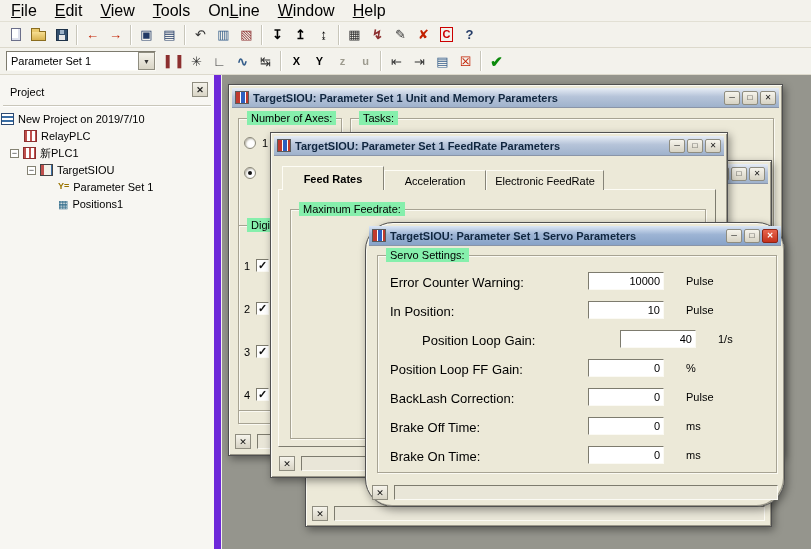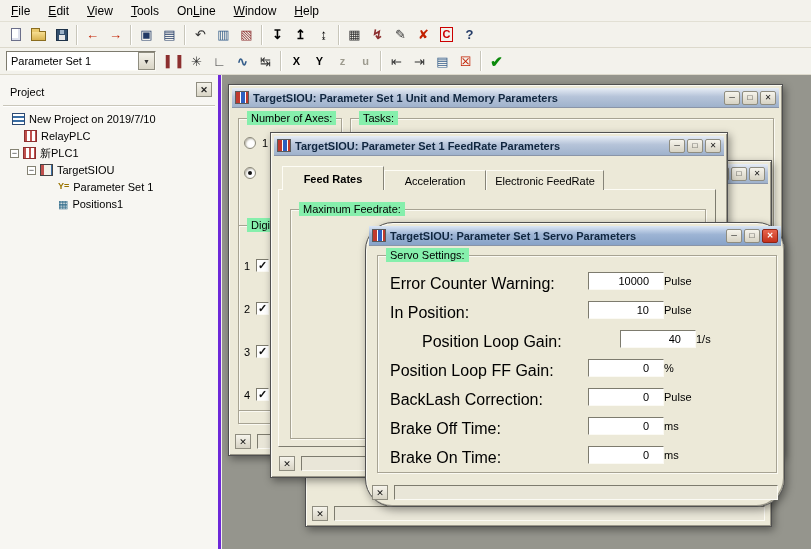--- a/index.html
+++ b/index.html
@@ -3,21 +3,21 @@
 <meta charset="utf-8">
 <style>
   html,body{margin:0;padding:0;background:#666;}
   *{box-sizing:border-box;}
   #screen{position:relative;width:811px;height:549px;overflow:hidden;
     background:#f3f2ec;font-family:"Liberation Sans",sans-serif;color:#000;}
 
   
   #menubar{position:absolute;top:0;left:0;right:0;height:22px;display:flex;align-items:center;
     padding-left:2px;background:#f3f2ec;border-bottom:1px solid #e2e0d4;}
-  .mi{padding:3px 9px;font-size:12px;cursor:default;white-space:nowrap;}
+  .mi{padding:3px 9px;font-size:16px;cursor:default;white-space:nowrap;}
   .mi u{text-decoration:underline;}
   .tb{position:absolute;left:0;right:0;display:flex;align-items:center;padding-left:4px;
     background:#f3f2ec;border-bottom:1px solid #dcd9cc;}
   #toolbar1{top:22px;height:26px;}
   #toolbar2{top:48px;height:27px;}
   .tbtn{width:23px;height:22px;display:flex;align-items:center;justify-content:center;flex:0 0 auto;}
   .tsep{width:2px;height:20px;border-left:1px solid #c8c6ba;border-right:1px solid #fff;margin:0 3px;flex:0 0 auto;}
   .g{font-size:13px;line-height:1;}
   .g.sm{font-size:11px;} .g.lg{font-size:15px;}
   .b{font-weight:bold;}
@@ -31,21 +31,21 @@
   .ico-floppy{width:12px;height:12px;background:#34506e;border:1px solid #1d3148;position:relative;}
   .ico-floppy::before{content:"";position:absolute;left:2px;bottom:0;width:6px;height:5px;background:#e8e8e8;}
   .ico-floppy::after{content:"";position:absolute;left:3px;top:0;width:4px;height:4px;background:#9fb3c8;}
   .combo{display:flex;align-items:center;width:150px;height:20px;background:#fff;margin:0 6px 0 2px;
     border:1px solid;border-color:#7d7b6e #fbfaf4 #fbfaf4 #7d7b6e;flex:0 0 auto;}
   .combo-text{flex:1;font-size:11px;padding:0 4px;white-space:nowrap;overflow:hidden;}
   .combo-btn{width:17px;height:18px;background:linear-gradient(#f4f2ea,#d9d5c6);border:1px solid #8f8d80;
     display:flex;align-items:center;justify-content:center;font-size:7px;color:#333;}
 
   
-  #panel{position:absolute;top:75px;left:0;width:221px;bottom:0;background:#f7f6f2;border-right:3px solid #6d28d9;}
+  #panel{position:absolute;top:75px;left:0;width:221px;bottom:0;background:#f7f6f2;border-right:7px solid #6d28d9;}
   .phead-title{position:absolute;top:11px;left:10px;font-size:11px;}
   .panel-x{position:absolute;top:7px;right:6px;width:16px;height:15px;background:linear-gradient(#f4f2ea,#d9d5c6);
     border:1px solid #8f8d80;display:flex;align-items:center;justify-content:center;font-size:9px;font-weight:bold;color:#222;}
   .pdiv{position:absolute;top:30px;left:3px;right:3px;border-top:1px solid #c9c6ba;border-bottom:1px solid #fff;}
   .trow{position:absolute;height:16px;display:flex;align-items:center;gap:4px;font-size:11px;white-space:nowrap;left:0;right:2px;}
   .exp{width:9px;height:9px;border:1px solid #848273;background:#fff;display:flex;align-items:center;
     justify-content:center;font-size:9px;line-height:7px;color:#333;flex:0 0 auto;}
   .ti{width:13px;height:12px;flex:0 0 auto;border:1px solid #56607a;background:#fff;}
   .ti-project{background:repeating-linear-gradient(180deg,#fff 0 2px,#3a6ea5 2px 4px);border-color:#2d4a72;}
   .ti-plc{background:repeating-linear-gradient(90deg,#c0504d 0 2px,#fff 2px 5px);border-color:#8c2f2f;}
@@ -80,25 +80,25 @@
   .chk{width:13px;height:13px;background:#fff;border:1px solid;border-color:#7d7b6e #fbfaf4 #fbfaf4 #7d7b6e;
     display:flex;align-items:center;justify-content:center;flex:0 0 auto;}
   .chk.on::after{content:"✓";font-size:11px;font-weight:bold;line-height:1;color:#111;}
   .rrow{position:absolute;display:flex;align-items:center;gap:6px;font-size:11px;}
   .tab{position:absolute;top:13px;height:20px;background:#ece9d8;border:1px solid #868478;border-bottom:none;
     border-top-color:#fdfcf5;border-left-color:#fdfcf5;font-size:11px;display:flex;align-items:center;justify-content:center;}
   .tab.sel{top:9px;height:24px;font-weight:bold;z-index:2;}
   .tabpage{position:absolute;left:4px;top:32px;right:8px;height:258px;background:#ece9d8;
     border:1px solid;border-color:#fdfcf5 #7d7b6e #7d7b6e #fdfcf5;}
   .srow{position:absolute;left:12px;width:380px;height:18px;}
-  .srow .lbl{position:absolute;left:0;top:3px;font-size:16px;white-space:nowrap;}
+  .srow .lbl{position:absolute;left:0;top:3px;font-size:13px;white-space:nowrap;}
   .srow input{position:absolute;left:198px;top:0;width:76px;height:18px;background:#fff;
     border:1px solid;border-color:#7d7b6e #fbfaf4 #fbfaf4 #7d7b6e;font:11px "Liberation Sans",sans-serif;
-    text-align:right;padding:0 14px;outline:none;}
-  .srow .unit{position:absolute;left:274px;top:3px;font-size:11px;white-space:nowrap;text-align:center;}
+    text-align:right;padding:0 3px;outline:none;}
+  .srow .unit{position:absolute;left:296px;top:3px;font-size:11px;white-space:nowrap;text-align:center;}
 </style>
 </head>
 <body>
 
 <div id="screen">
 
   <div id="menubar">
     <span class="mi"><span></span><u>F</u><span>ile</span></span>
     <span class="mi"><span></span><u>E</u><span>dit</span></span>
     <span class="mi"><span></span><u>V</u><span>iew</span></span>
@@ -223,21 +223,21 @@
     <span class="tbtn">
         <span class="g lg b c-green">✔</span>
       </span>
   </div>
 
   <div id="panel">
     <span class="phead-title">Project</span>
     <span class="panel-x">✕</span>
     <div class="pdiv"></div>
 
-    <div class="trow" style="top:36px;padding-left:12px;">
+    <div class="trow" style="top:36px;padding-left:1px;">
       <span class="ti ti-project"></span>
       <span>New Project on 2019/7/10</span>
     </div>
     <div class="trow" style="top:53px;padding-left:24px;">
       <span class="ti ti-plc"></span>
       <span>RelayPLC</span>
     </div>
     <div class="trow" style="top:70px;padding-left:10px;">
       <span class="exp">−</span>
       <span class="ti ti-plc"></span>

